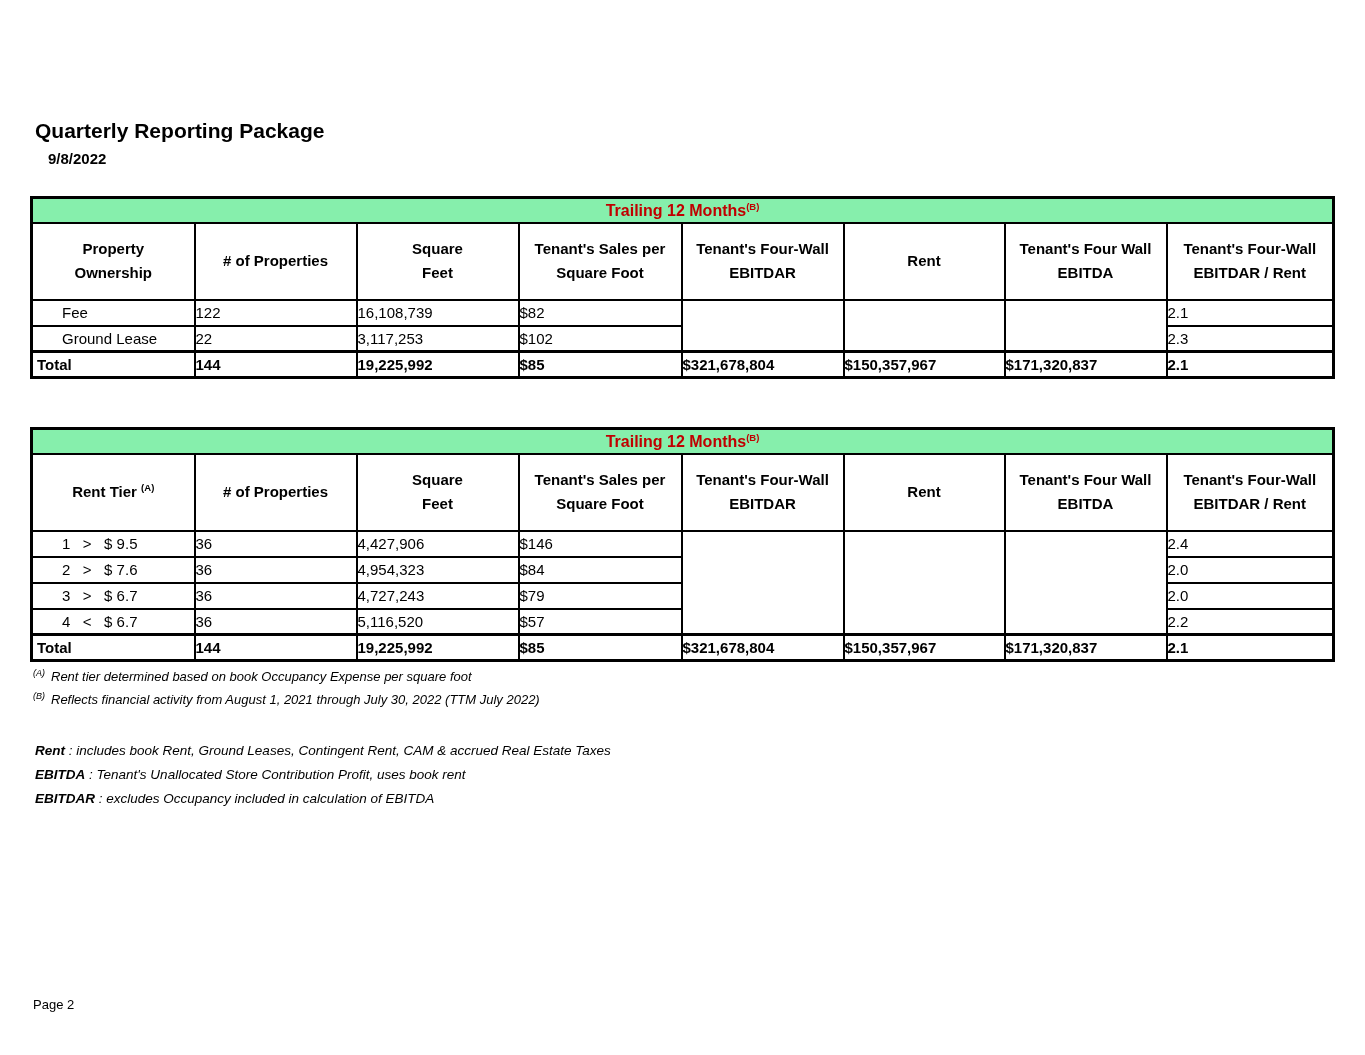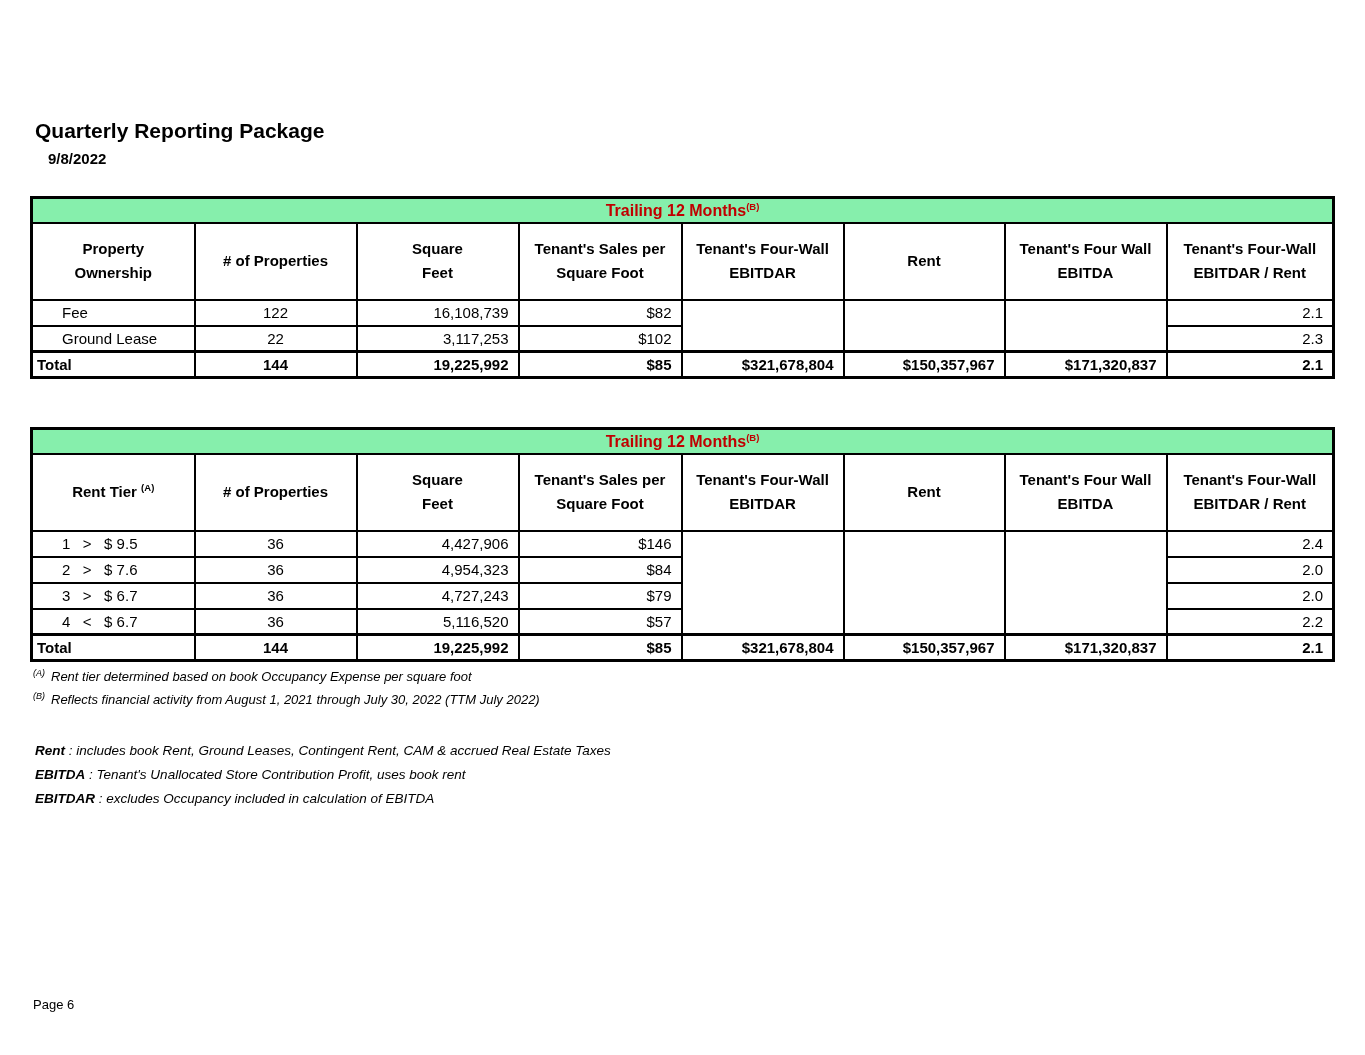--- a/index.html
+++ b/index.html
@@ -57,22 +57,22 @@
     white-space: pre-line;
     line-height: 1.6;
     height: 77px;
   }
   tr.hdr-row sup { font-size: 9.5px; }
 
   tr.data-row td, tr.total-row td { height: 26px; }
 
   td.label { text-align: left; padding-left: 29px; }
   td.tier-label { text-align: left; padding-left: 29px; white-space: pre; }
-  td.num-c { text-align: center; }
-  td.num-r { text-align: right; padding-right: 9px; }
+  td.num-c { }
+  td.num-r { padding-right: 9px; }
 
   tr.total-row td { font-weight: bold; border-top: 3px solid #000; }
   tr.total-row td.total-label { text-align: left; padding-left: 4px; }
 
   .footnotes {
     position: absolute; left: 33px; top: 668px;
     font-style: italic; font-size: 13px;
   }
   .footnote { margin-bottom: 7px; }
   .footnote sup { font-size: 9px; margin-right: 6px; }
@@ -244,13 +244,13 @@
     <span class="term">Rent</span><span> : includes book Rent, Ground Leases, Contingent Rent, CAM &amp; accrued Real Estate Taxes</span>
   </div>
   <div class="definition">
     <span class="term">EBITDA</span><span> : Tenant's Unallocated Store Contribution Profit, uses book rent</span>
   </div>
   <div class="definition">
     <span class="term">EBITDAR</span><span> : excludes Occupancy included in calculation of EBITDA</span>
   </div>
 </div>
 
-<div class="page-number">Page 6</div>
+<div class="page-number">Page 2</div>
 
 </body></html>

